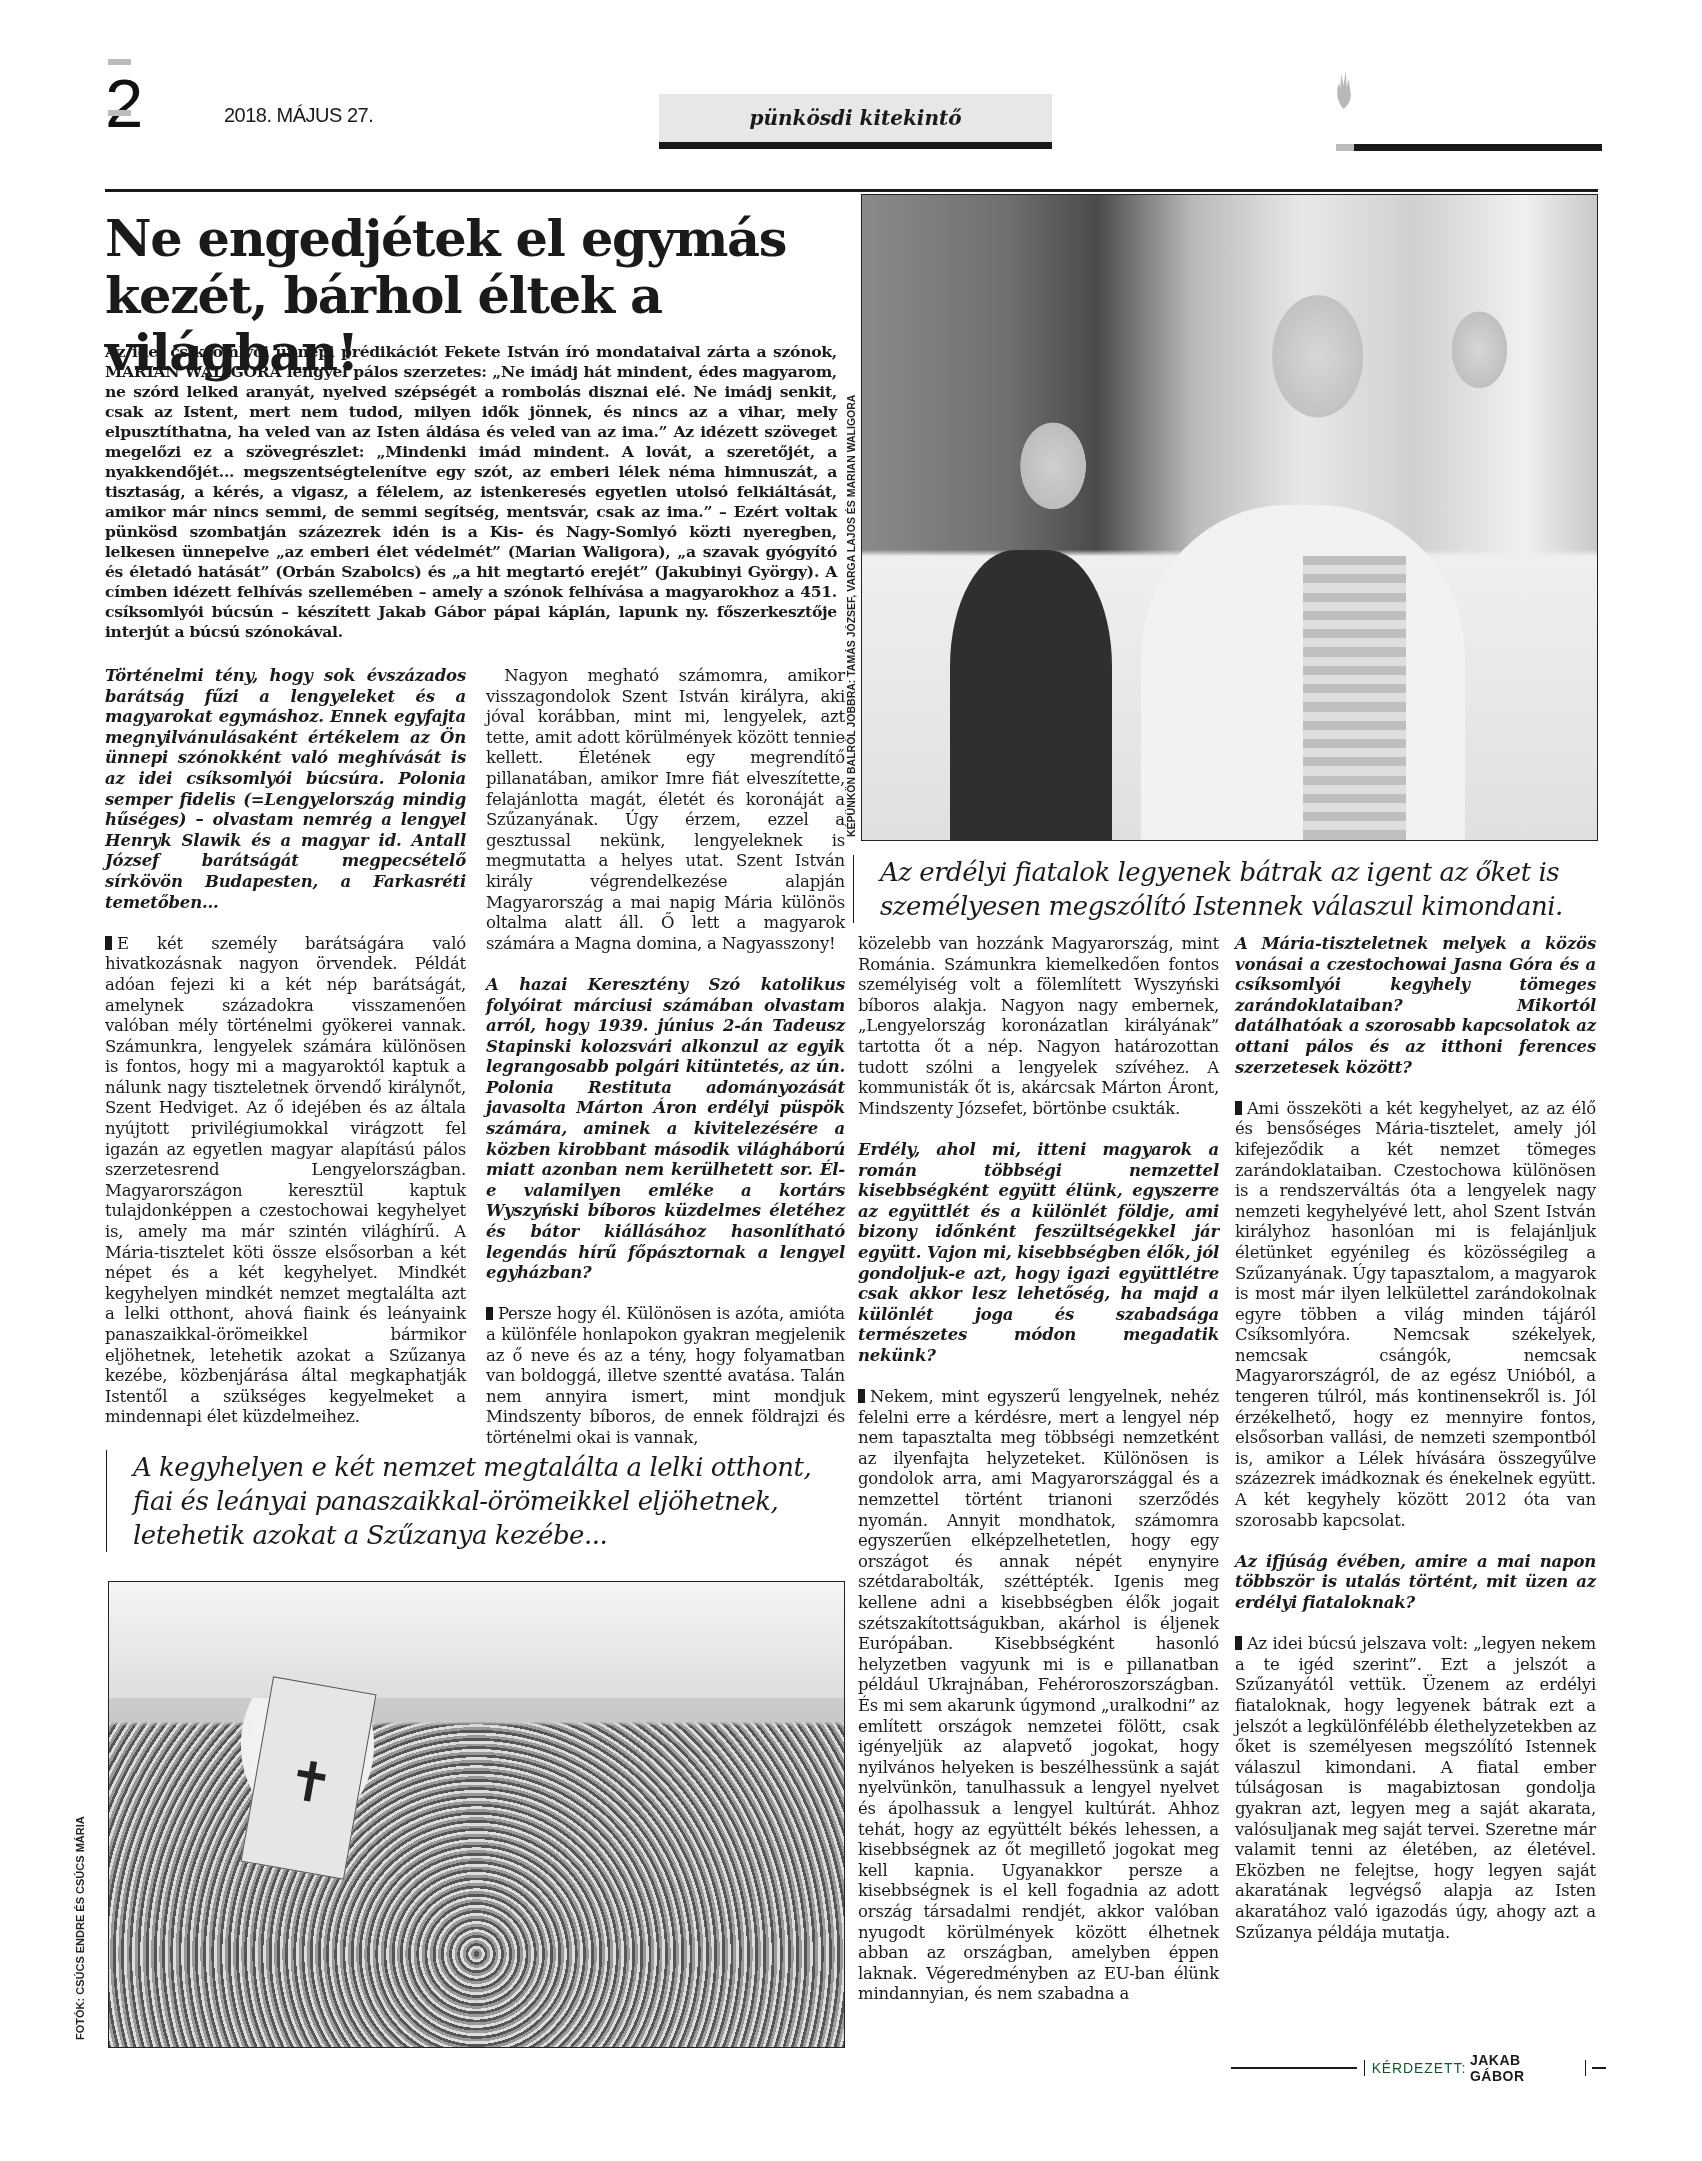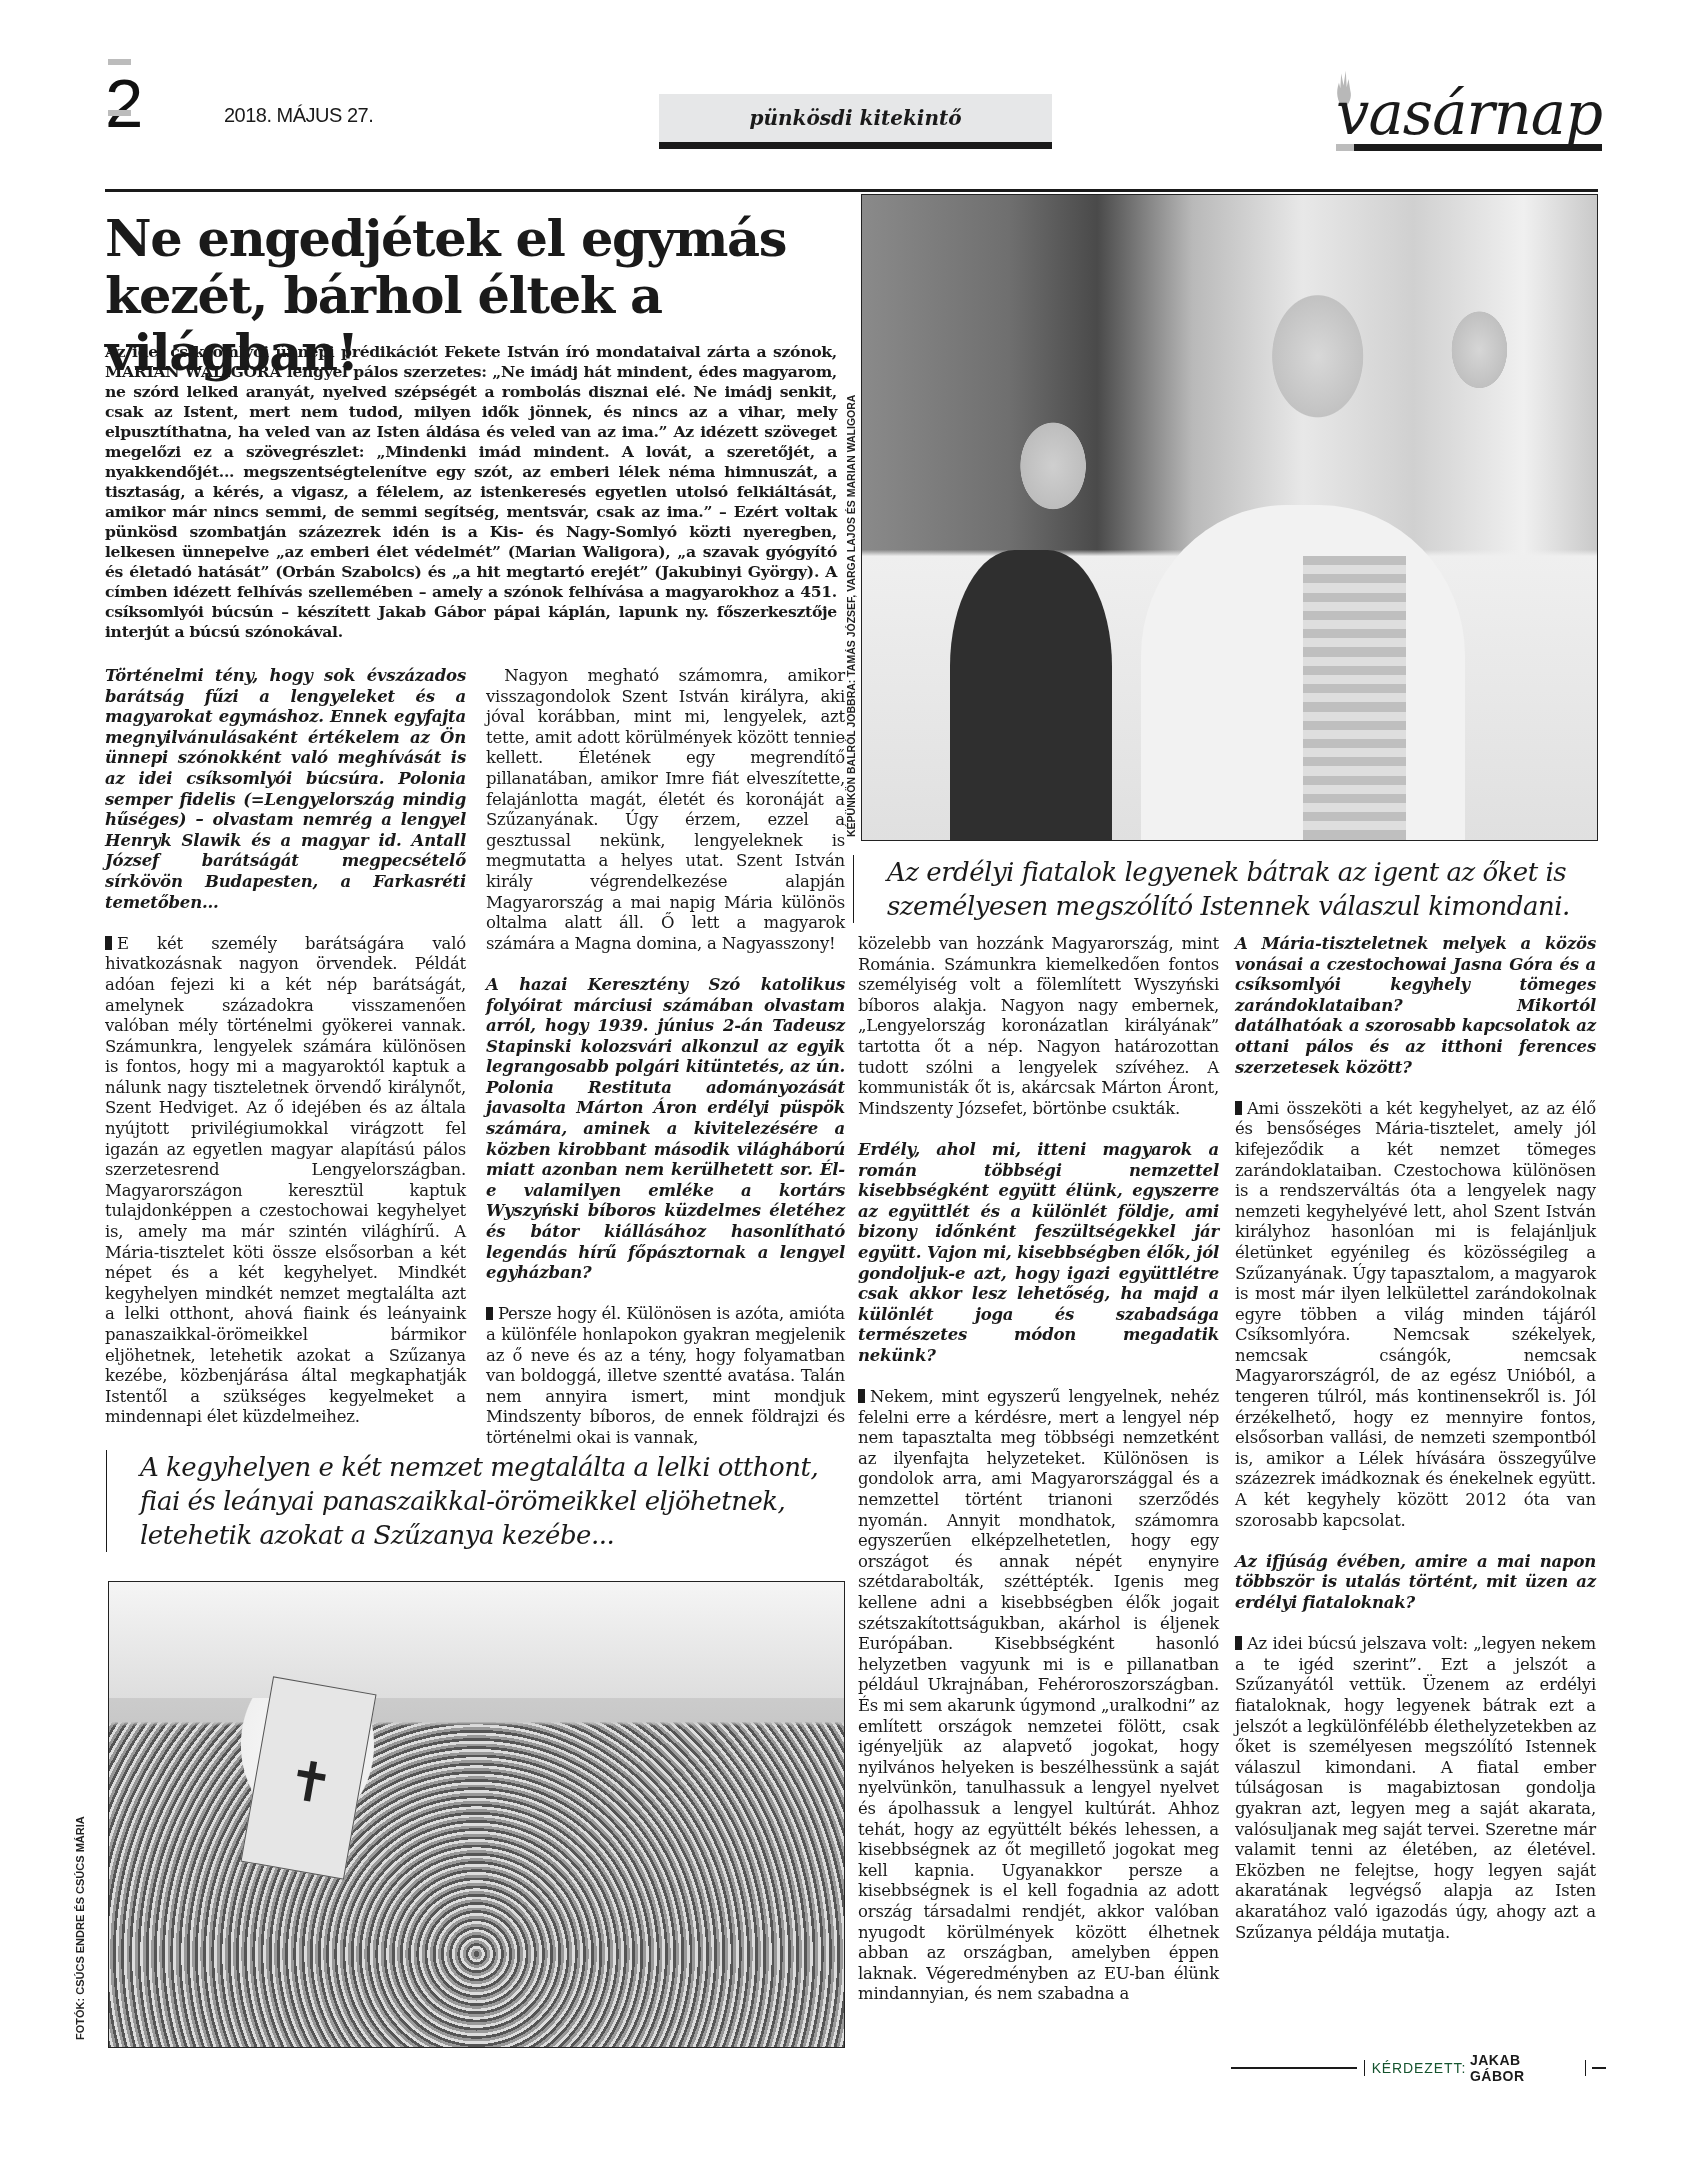--- a/index.html
+++ b/index.html
@@ -54,21 +54,21 @@
                   background:
                     radial-gradient(ellipse 110px 137px at 27% 35%, #fafafa 0%, #f0f0f0 60%, transparent 61%),
                     linear-gradient(180deg, #dcdcdc 0%, #c8c8c8 30%, transparent 31%),
                     repeating-radial-gradient(circle at 50% 80%, #555 0 2.7px, #999 2.7px 5.5px, #ddd 5.5px 8.2px),
                     #8c8c8c; }
   .photo-bottom .banner { position:absolute; left:20%; top:22%; width:14%; height:40%; background:#e6e6e6; border:1.4px solid #555; transform:rotate(10deg); }
   .photo-bottom .banner::after { content:"✝"; position:absolute; left:30%; top:35%; font-size:55px; color:#222; }
   .photo-bottom .sky { position:absolute; left:0; top:0; width:100%; height:25%; background:linear-gradient(180deg,#f5f5f5,#dedede); }
 
   
-  .pull { font-family:"DejaVu Serif", serif; font-style:italic; font-size:26px; line-height:34px; color:#1a1a1a; border-left:1.4px solid #1a1a1a; padding-left:33px; letter-spacing:-0.5px; }
+  .pull { font-family:"DejaVu Serif", serif; font-style:italic; font-size:26px; line-height:34px; color:#1a1a1a; border-left:1.4px solid #1a1a1a; padding-left:26px; letter-spacing:-0.5px; }
   .pull1 { left:853px; top:855px; width:732px; }
   .pull2 { left:106px; top:1450px; width:714px; }
 
   
   .byline { left:1231px; top:2059px; width:375px; height:18.3px; display:flex; align-items:center; font-family:"Liberation Sans", sans-serif; font-size:14px; }
   .byline .line { height:1.4px; background:#1a1a1a; }
   .byline .bar { width:1.4px; height:15.6px; background:#1a1a1a; margin:0 6.4px; }
   .byline .lbl { letter-spacing:0.9px; color:#14532d; margin-right:3.7px; }
   .byline .name { font-weight:bold; letter-spacing:0.5px; }
 </style>
@@ -79,21 +79,20 @@
 <div class="abs page-num">2</div>
 <div class="abs page-num-bar" style="top:110px"></div>
 <div class="abs date">2018. MÁJUS 27.</div>
 <div class="abs section-box">
   <span>pünkösdi kitekintő</span>
 </div>
 <div class="abs masthead">
   <svg class="flame" viewBox="0 0 50 90">
     <path d="M25 88 C10 70 8 50 15 30 L18 42 L20 10 L25 36 L30 4 L32 40 L36 22 L40 48 C44 62 38 78 25 88 Z" fill="#b8b8b8"></path>
   </svg>
-  <span class="title">vasárnap</span>
   <div class="rule"></div>
 </div>
 <div class="abs top-rule"></div>
 
 <h1 class="abs headline" style="margin:0">Ne engedjétek el egymás kezét, bárhol éltek a világban!</h1>
 <div class="abs lead">Az idei csíksomlyói ünnepi prédikációt Fekete István író mondataival zárta a szónok, MARIAN WALIGORA lengyel pálos szerzetes: „Ne imádj hát mindent, édes magyarom, ne szórd lelked aranyát, nyelved szépségét a rombolás disznai elé. Ne imádj senkit, csak az Istent, mert nem tudod, milyen idők jönnek, és nincs az a vihar, mely elpusztíthatna, ha veled van az Isten áldása és veled van az ima.” Az idézett szöveget megelőzi ez a szövegrészlet: „Mindenki imád mindent. A lovát, a szeretőjét, a nyakkendőjét... megszentségtelenítve egy szót, az emberi lélek néma himnuszát, a tisztaság, a kérés, a vigasz, a félelem, az istenkeresés egyetlen utolsó felkiáltását, amikor már nincs semmi, de semmi segítség, mentsvár, csak az ima.” – Ezért voltak pünkösd szombatján százezrek idén is a Kis- és Nagy-Somlyó közti nyeregben, lelkesen ünnepelve „az emberi élet védelmét” (Marian Waligora), „a szavak gyógyító és életadó hatását” (Orbán Szabolcs) és „a hit megtartó erejét” (Jakubinyi György). A címben idézett felhívás szellemében – amely a szónok felhívása a magyarokhoz a 451. csíksomlyói búcsún – készített Jakab Gábor pápai káplán, lapunk ny. főszerkesztője interjút a búcsú szónokával.</div>
 
 <div class="abs credit-top">
   <span>KÉPÜNKÖN BALRÓL JOBBRA: TAMÁS JÓZSEF, VARGA LAJOS ÉS MARIAN WALIGORA</span>
 </div>

